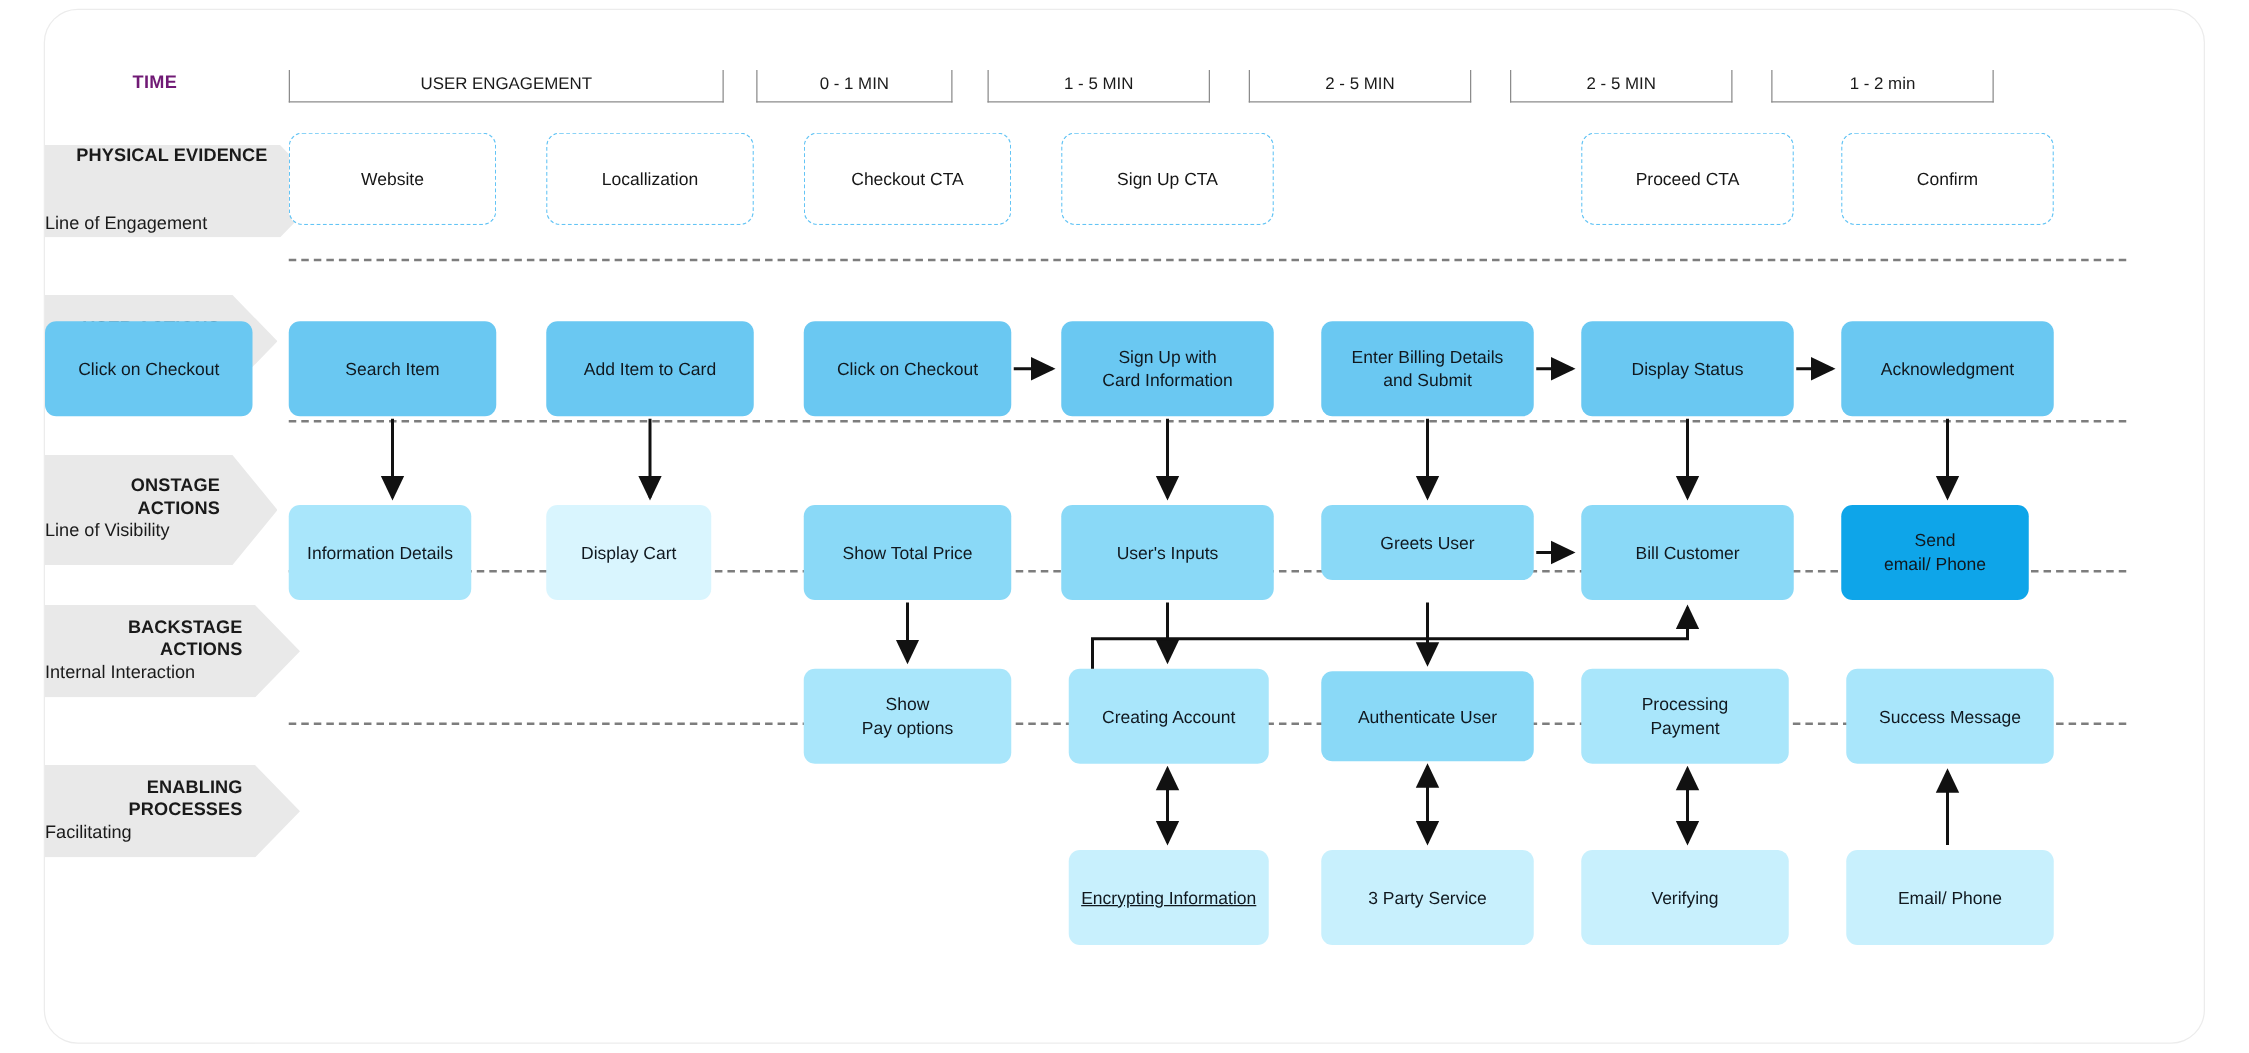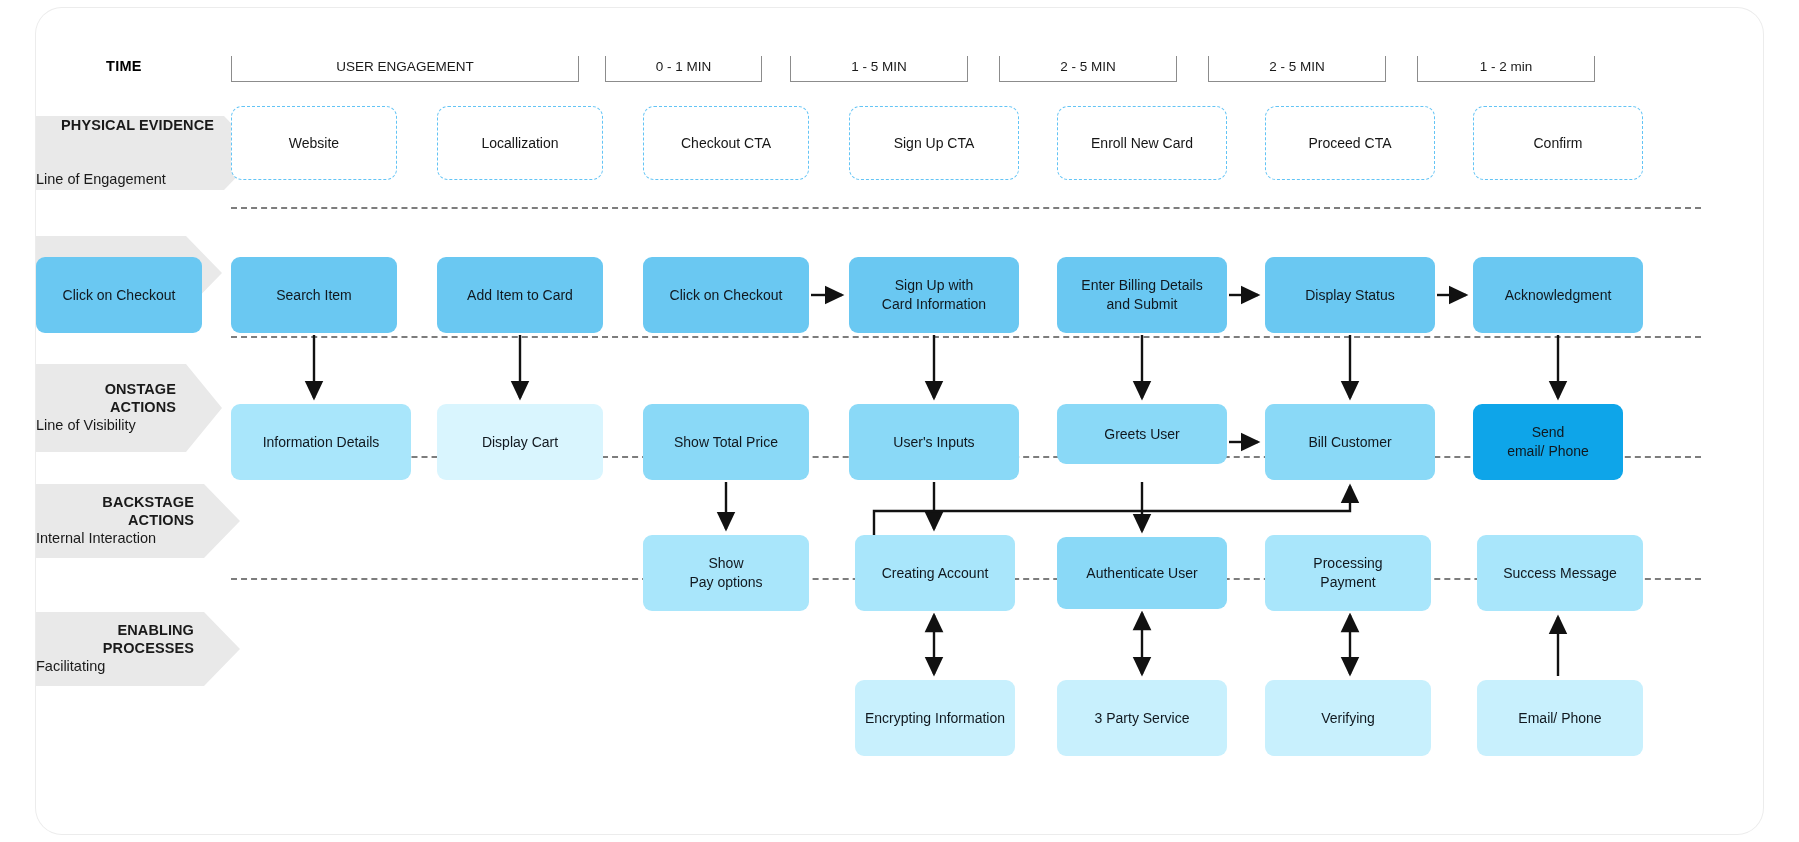--- a/index.html
+++ b/index.html
@@ -51,21 +51,21 @@
     font-size: 14.5px;
     font-weight: normal;
     line-height: 1.35;
     text-align: left;
   }
   
   .time-title {
     position: absolute;
     font-size: 14.5px;
     font-weight: bold;
-    color: #000000;
+    color: #701a75;
     letter-spacing: 0.3px;
   }
   .tick {
     position: absolute;
     border-left: 1px solid #8c8c8c;
     border-bottom: 1px solid #8c8c8c;
     border-right: 1px solid #8c8c8c;
     box-sizing: border-box;
   }
   .tick-label {
@@ -164,54 +164,53 @@
 
     <div class="sep" style="left:195px; top:199px; width:1470px;"></div>
     <div class="sep" style="left:195px; top:328px; width:1470px;"></div>
     <div class="sep" style="left:195px; top:448px; width:1470px;"></div>
     <div class="sep" style="left:195px; top:570px; width:1470px;"></div>
 
     <div class="node evidence" style="left:195px;  top:98px; width:166px; height:74px;">Website</div>
     <div class="node evidence" style="left:401px;  top:98px; width:166px; height:74px;">Locallization</div>
     <div class="node evidence" style="left:607px;  top:98px; width:166px; height:74px;">Checkout CTA</div>
     <div class="node evidence" style="left:813px;  top:98px; width:170px; height:74px;">Sign Up CTA</div>
-    <div class="node evidence" style="left:1021px; top:98px; width:170px; height:74px;">Enroll New Card</div>
     <div class="node evidence" style="left:1229px; top:98px; width:170px; height:74px;">Proceed CTA</div>
     <div class="node evidence" style="left:1437px; top:98px; width:170px; height:74px;">Confirm</div>
 
     <div class="node" style="left:195px;  top:249px; width:166px; height:76px; background:#6ac8f2;">Search Item</div>
     <div class="node" style="left:401px;  top:249px; width:166px; height:76px; background:#6ac8f2;">Add Item to Card</div>
     <div class="node" style="left:607px,; top:249px; width:166px; height:76px; background:#6ac8f2;">Click on Checkout</div>
     <div class="node" style="left:813px;  top:249px; width:170px; height:76px; background:#6ac8f2;">Sign Up with
 Card Information</div>
     <div class="node" style="left:1021px; top:249px; width:170px; height:76px; background:#6ac8f2;">Enter Billing Details
 and Submit</div>
     <div class="node" style="left:1229px; top:249px; width:170px; height:76px; background:#6ac8f2;">Display Status</div>
     <div class="node" style="left:1437px; top:249px; width:170px; height:76px; background:#6ac8f2;">Acknowledgment</div>
 
     <div class="node" style="left:607px; top:249px; width:166px; height:76px; background:#6ac8f2;">Click on Checkout</div>
 
-    <div class="node" style="left:195px;  top:396px; width:180px; height:76px; background:#a9e6fb;">Information Details</div>
-    <div class="node" style="left:401px;  top:396px; width:166px; height:76px; background:#d9f5fe;">Display Cart</div>
+    <div class="node" style="left:195px;  top:396px; width:146px; height:76px; background:#a9e6fb;">Information Details</div>
+    <div class="node" style="left:401px;  top:396px; width:132px; height:76px; background:#d9f5fe;">Display Cart</div>
     <div class="node" style="left:607px;  top:396px; width:166px; height:76px; background:#8ad9f7;">Show Total Price</div>
     <div class="node" style="left:813px;  top:396px; width:170px; height:76px; background:#8ad9f7;">User's Inputs</div>
     <div class="node" style="left:1021px; top:396px; width:170px; height:60px; background:#8ad9f7;">Greets User</div>
     <div class="node" style="left:1229px; top:396px; width:170px; height:76px; background:#8ad9f7;">Bill Customer</div>
     <div class="node" style="left:1437px; top:396px; width:150px; height:76px; background:#0ea5e9;">Send
 email/ Phone</div>
 
     <div class="node" style="left:607px;  top:527px; width:166px; height:76px; background:#a9e6fb;">Show
 Pay options</div>
     <div class="node" style="left:819px;  top:527px; width:160px; height:76px; background:#a9e6fb;">Creating Account</div>
     <div class="node" style="left:1021px; top:529px; width:170px; height:72px; background:#8ad9f7;">Authenticate User</div>
     <div class="node" style="left:1229px; top:527px; width:166px; height:76px; background:#a9e6fb;">Processing
 Payment</div>
     <div class="node" style="left:1441px; top:527px; width:166px; height:76px; background:#a9e6fb;">Success Message</div>
 
-    <div class="node" style="left:819px;  top:672px; width:160px; height:76px; background:#c8f0fd;">Encrypting Information</div>
+    <div class="node" style="left:819px;  top:672px; width:160px; height:76px; background:#c8f0fd;text-decoration:underline;">Encrypting Information</div>
     <div class="node" style="left:1021px; top:672px; width:170px; height:76px; background:#c8f0fd;">3 Party Service</div>
     <div class="node" style="left:1229px; top:672px; width:166px; height:76px; background:#c8f0fd;">Verifying</div>
     <div class="node" style="left:1441px; top:672px; width:166px; height:76px; background:#c8f0fd;">Email/ Phone</div>
 
     <svg class="links" viewBox="0 0 1727 826">
       <defs>
         <marker id="ah" markerWidth="9" markerHeight="9" refX="7.2" refY="4.5" orient="auto" markerUnits="strokeWidth">
           <path d="M0,0.6 L8.2,4.5 L0,8.4 z" fill="#111111"></path>
         </marker>
         <marker id="ah-start" markerWidth="9" markerHeight="9" refX="1.0" refY="4.5" orient="auto" markerUnits="strokeWidth">

